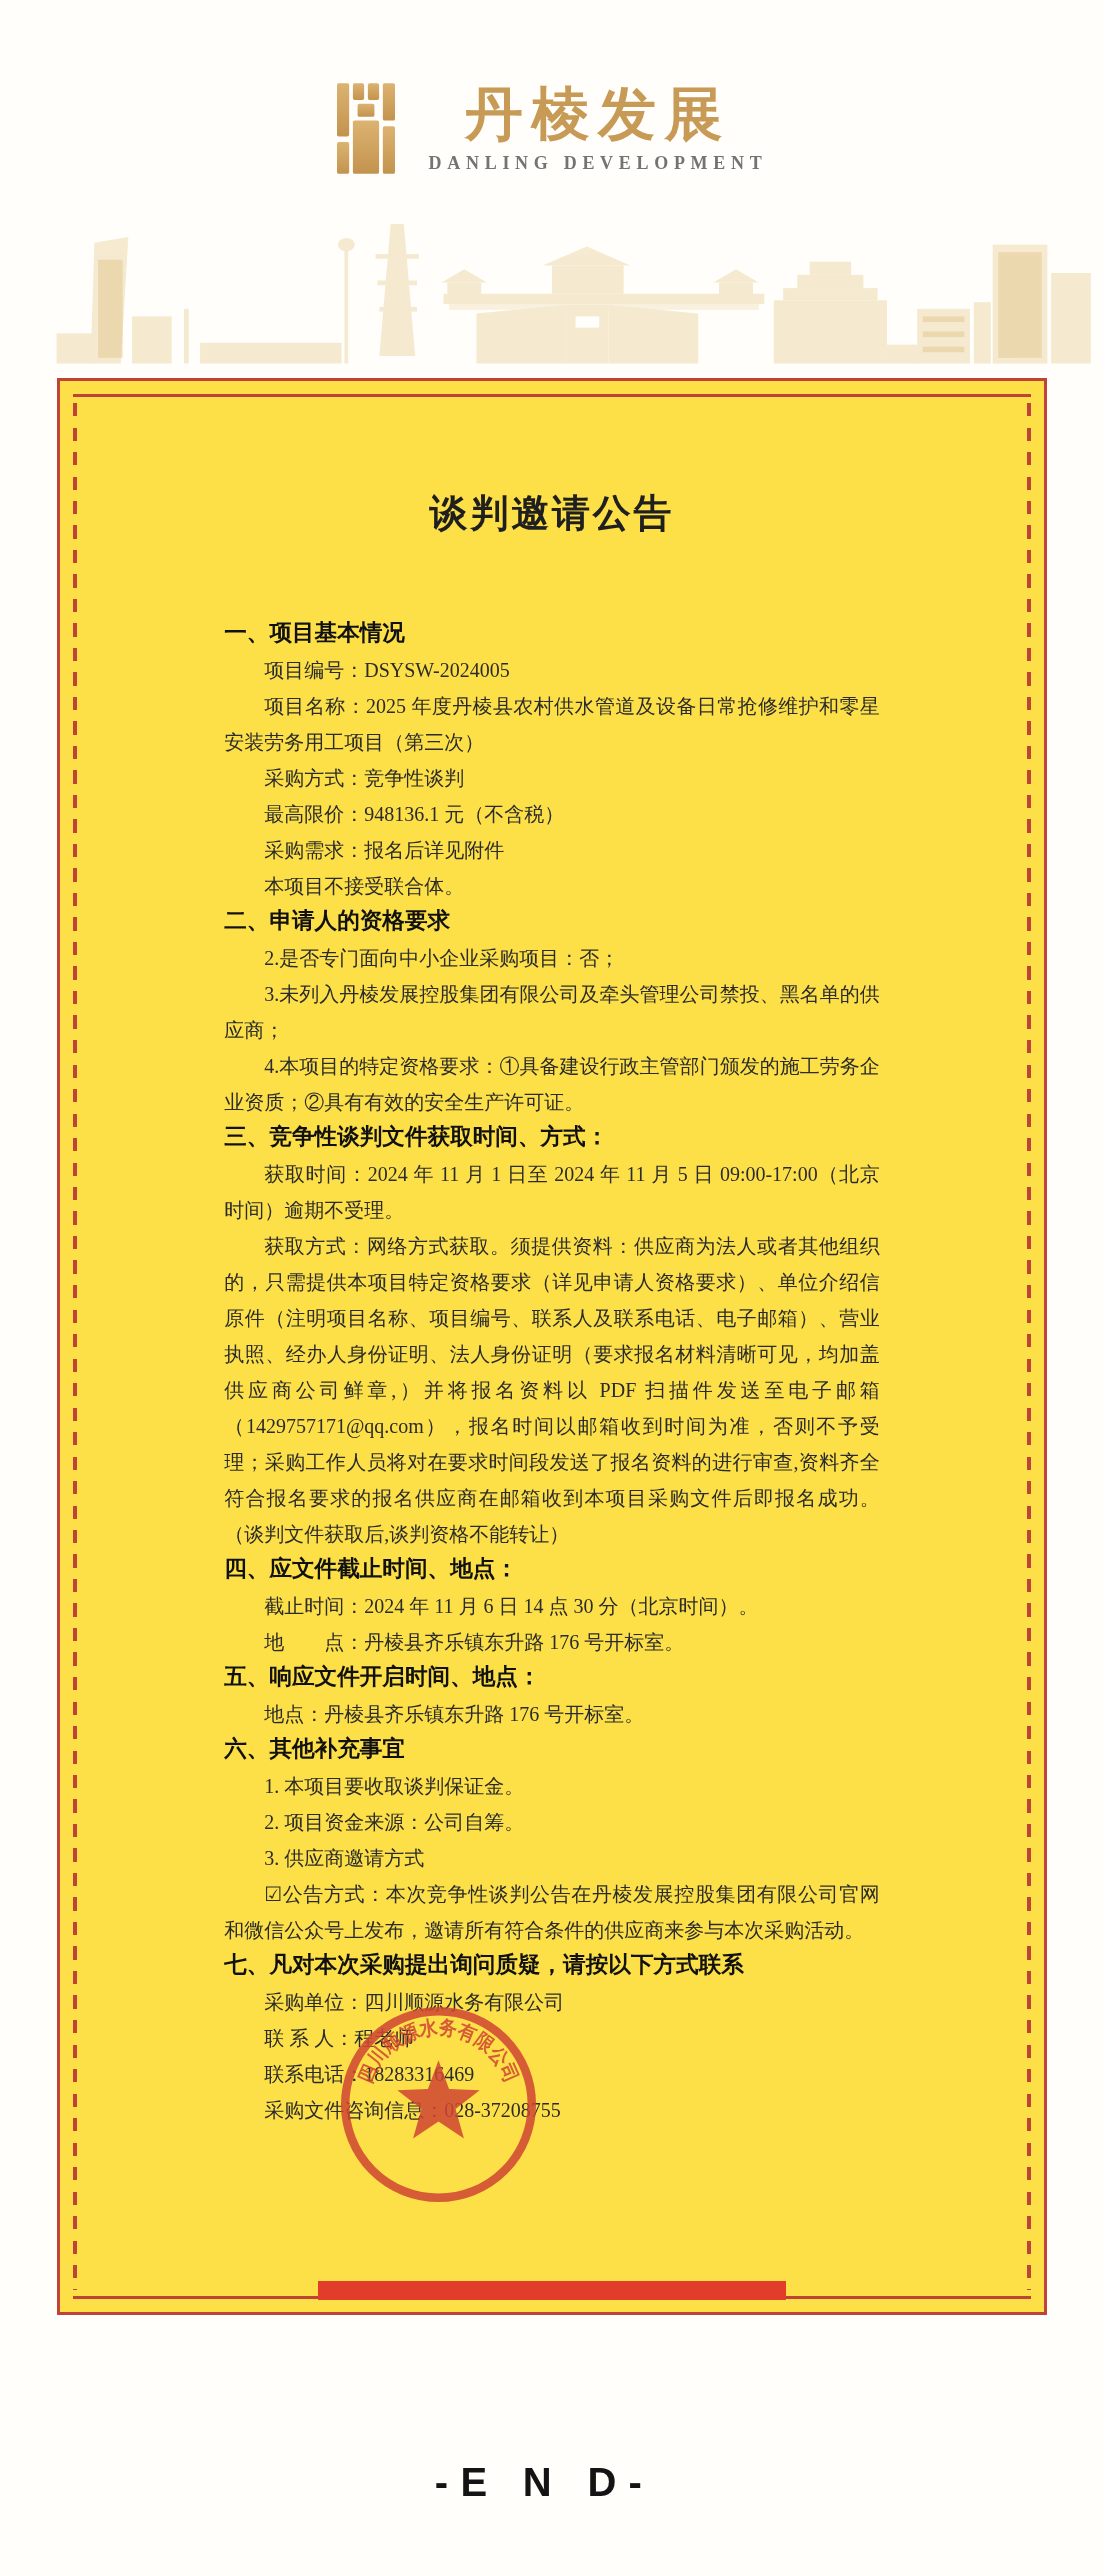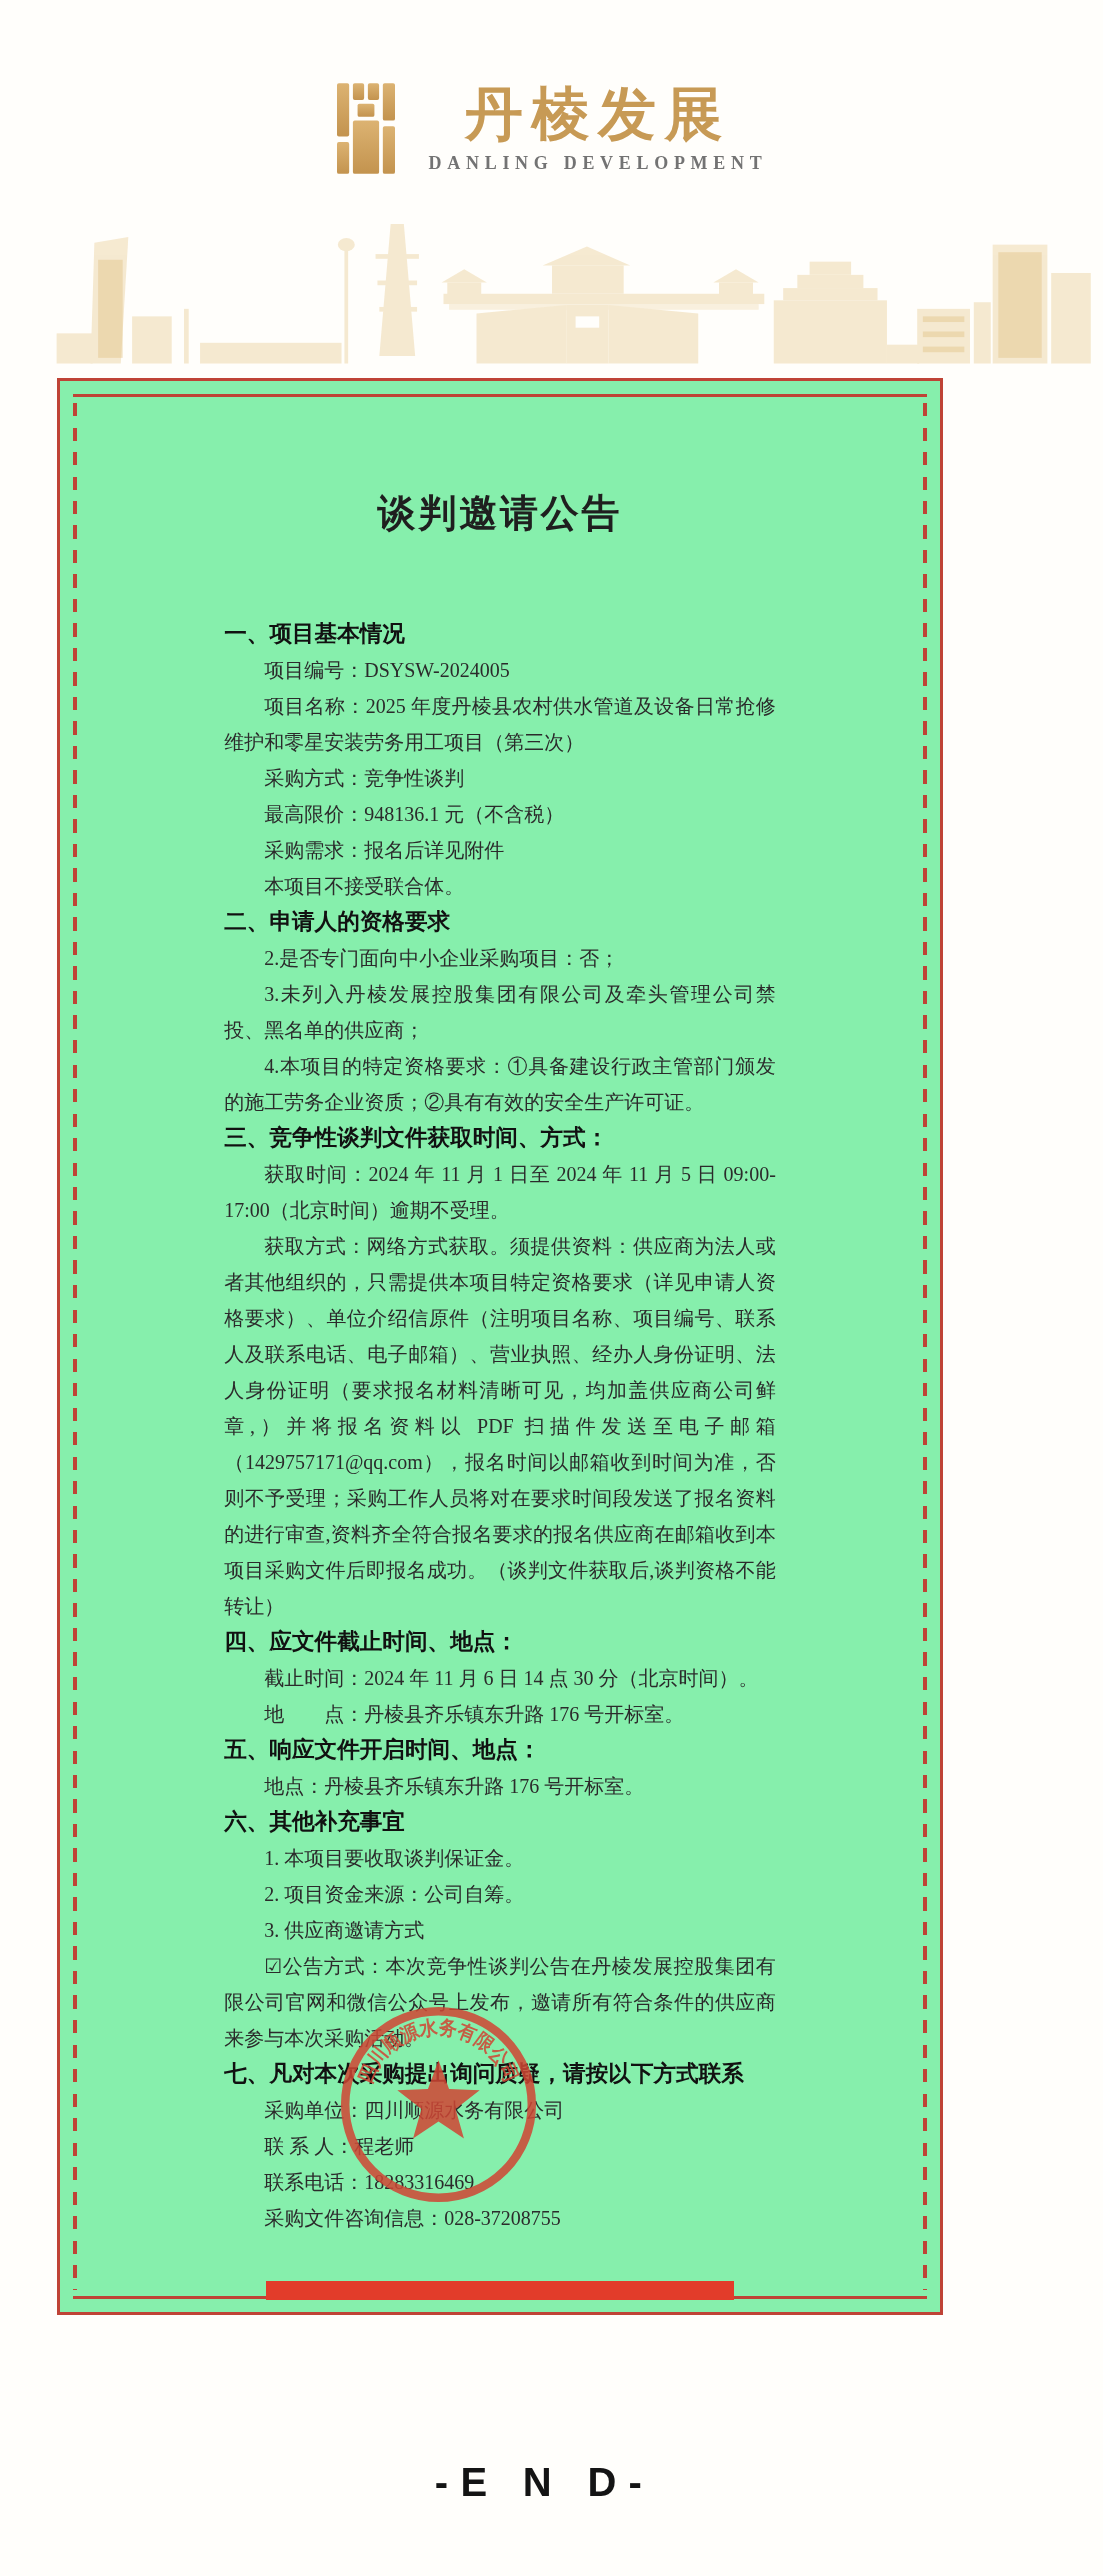--- a/index.html
+++ b/index.html
@@ -20,42 +20,42 @@
     font-family:"Liberation Serif","DejaVu Serif",serif;
   }
   .brand-name-en{
     margin-top:9.4px;font-size:18px;letter-spacing:5.7px;color:#737373;
     font-family:"Liberation Serif","DejaVu Serif",serif;font-weight:600;
   }
   
   .skyline{position:absolute;top:222px;left:0;width:1104px;height:151px;}
   
   .doc-frame{
-    position:absolute;left:57px;top:378px;width:886px;height:1937px;
-    border:3.8px solid #bf4336;box-sizing:border-box;background:#86efac;
+    position:absolute;left:57px;top:378px;width:990px;height:1937px;
+    border:3.8px solid #bf4336;box-sizing:border-box;background:#fde047;
   }
   .inner-frame{
     position:absolute;left:13.2px;top:13.2px;right:13.2px;bottom:13.2px;
     border-top:3.8px solid #bf4336;border-bottom:3.8px solid #bf4336;
     box-sizing:border-box;
   }
   .inner-frame::before,.inner-frame::after{
     content:"";position:absolute;top:5.7px;bottom:5.7px;width:3.8px;
     background:repeating-linear-gradient(180deg,#bf4336 0 13.2px,transparent 13.2px 24.5px);
   }
   .inner-frame::before{left:0;}
   .inner-frame::after{right:0;}
   .doc-title{
     margin:91px 0 77px 0;text-align:center;
     font-size:38px;font-weight:700;letter-spacing:2.8px;color:#1f1f1f;
     font-family:"Liberation Serif","DejaVu Serif",serif;
   }
   .doc-body{padding:0 151px;}
   .sec-h{
-    margin:0;font-family:Liberation Serif, serif;
+    margin:0;font-family:Liberation Mono, monospace;
     font-weight:700;font-size:22.6px;line-height:36px;color:#111;
   }
   .para{
     margin:0;text-indent:2em;text-align:justify;
     font-size:20px;line-height:36px;color:#2b2b2b;
   }
   
   .bottom-bar{
     position:absolute;left:50%;transform:translateX(-50%);
     bottom:-3.8px;width:468px;height:19px;background:#e23c2a;

